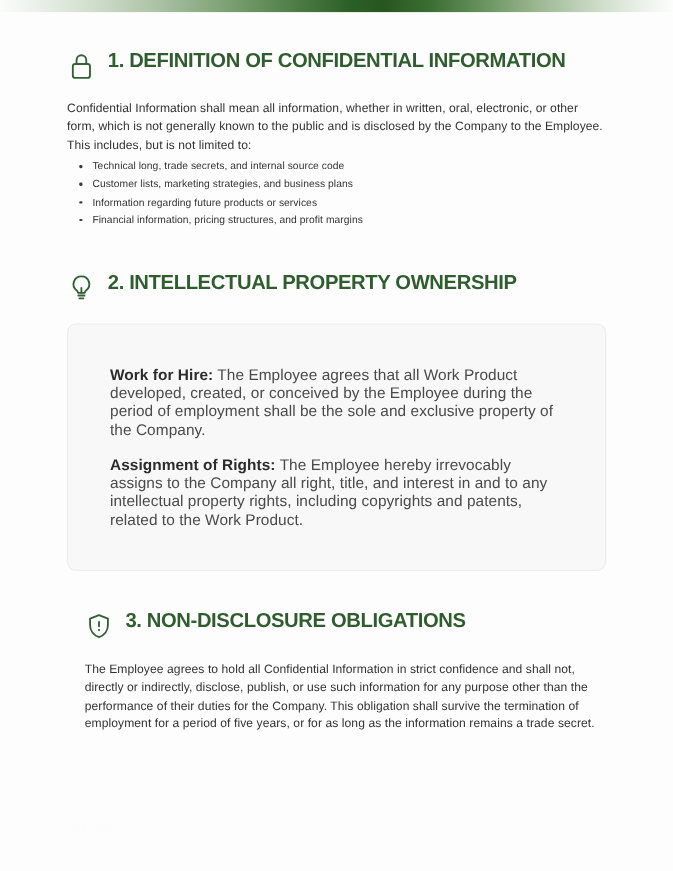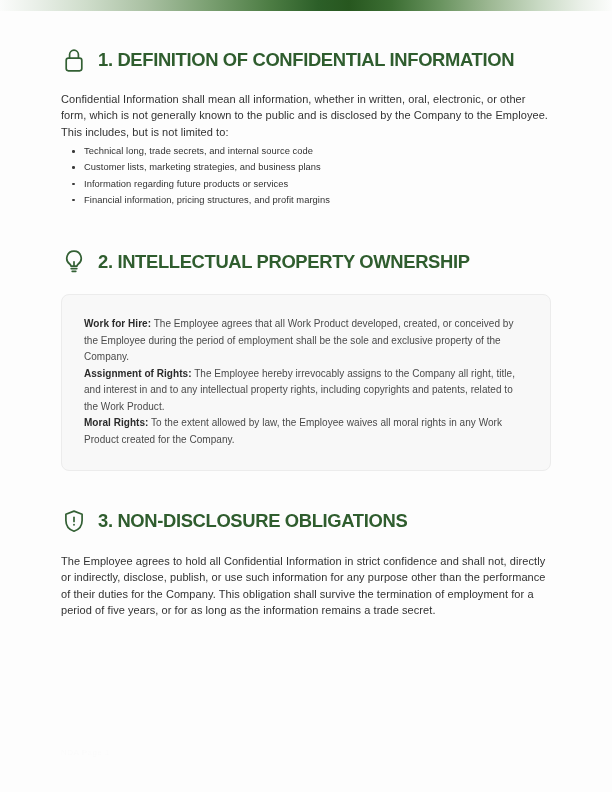--- a/index.html
+++ b/index.html
@@ -55,21 +55,20 @@
     width: 612px;
   }
 
   .section {
     padding: 0 61px;
     box-sizing: border-box;
   }
 
   .sec-heading {
     display: flex;
-    align-items: center;
     gap: 11px;
     margin: 0;
     padding: 0;
   }
   .sec-icon {
     width: 26px;
     height: 30px;
     flex: 0 0 26px;
     display: flex;
     align-items: center;
@@ -121,22 +120,22 @@
 
   
   .callout {
     background: #f8f8f8;
     border: 1px solid #ececec;
     border-radius: 8px;
     padding: 21px 22px 22px 22px;
     box-sizing: border-box;
   }
   .callout p {
-    margin: 0;
-    font-size: 10px;
+    margin: 16px;
+    font-size: 14px;
     line-height: 16.5px;
     color: #4a4a4a;
     letter-spacing: 0.004em;
   }
   .callout .lbl {
     font-weight: bold;
     color: #2b2b2b;
   }
 
   
@@ -193,27 +192,24 @@
         <span class="sec-title">2. INTELLECTUAL PROPERTY OWNERSHIP</span>
       </div>
 
       <div class="callout" style="margin-top:17px;">
         <p>
           <span class="lbl">Work for Hire:</span><span> The Employee agrees that all Work Product developed, created, or conceived by the Employee during the period of employment shall be the sole and exclusive property of the Company.</span>
         </p>
         <p>
           <span class="lbl">Assignment of Rights:</span><span> The Employee hereby irrevocably assigns to the Company all right, title, and interest in and to any intellectual property rights, including copyrights and patents, related to the Work Product.</span>
         </p>
-        <p>
-          <span class="lbl">Moral Rights:</span><span> To the extent allowed by law, the Employee waives all moral rights in any Work Product created for the Company.</span>
-        </p>
       </div>
     </div>
 
-    <div class="section" style="padding-top:35px;">
+    <div class="section" style="padding-top:35px;margin-left:16px;">
       <div class="sec-heading">
         <span class="sec-icon">
           <svg width="22" height="25" viewBox="0 0 22 25" fill="none" stroke="currentColor" stroke-width="1.7" stroke-linecap="round" stroke-linejoin="round">
             <path d="M11 2.1 L19.1 5.3 v6.1 c0 5.1 -3.4 9.2 -8.1 10.8 c-4.7 -1.6 -8.1 -5.7 -8.1 -10.8 V5.3 z"></path>
             <path d="M11 8.3 v4.1"></path>
             <circle cx="11" cy="15.8" r="0.95" fill="currentColor" stroke="none"></circle>
           </svg>
         </span>
         <span class="sec-title">3. NON-DISCLOSURE OBLIGATIONS</span>
       </div>

